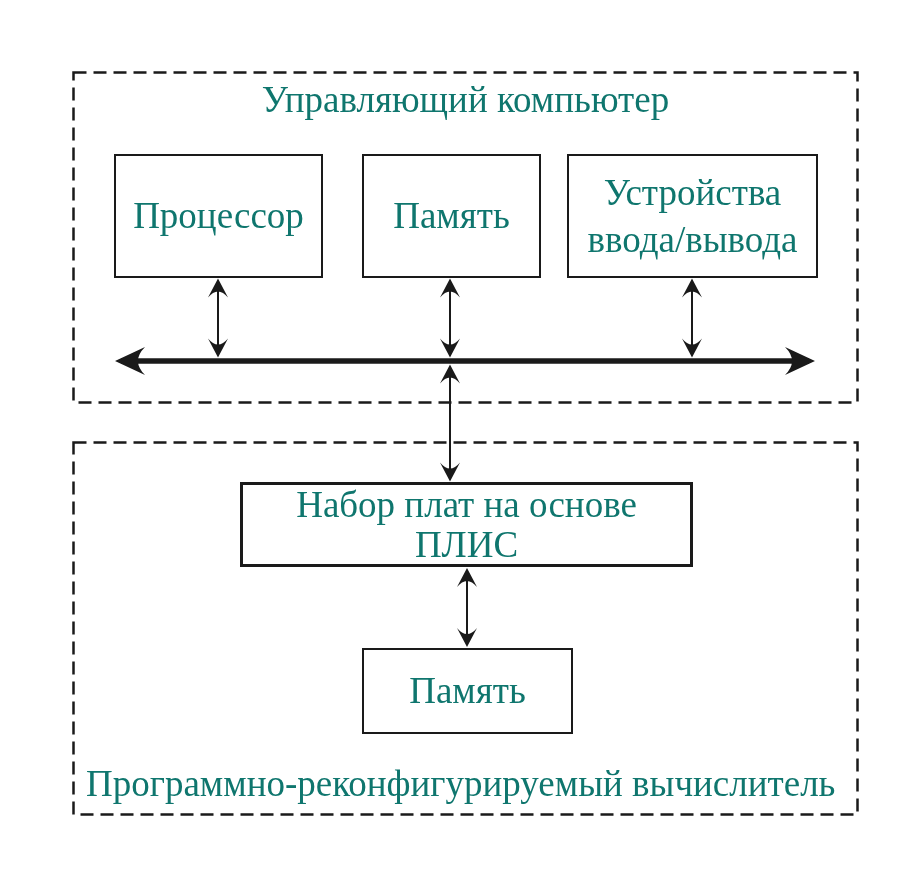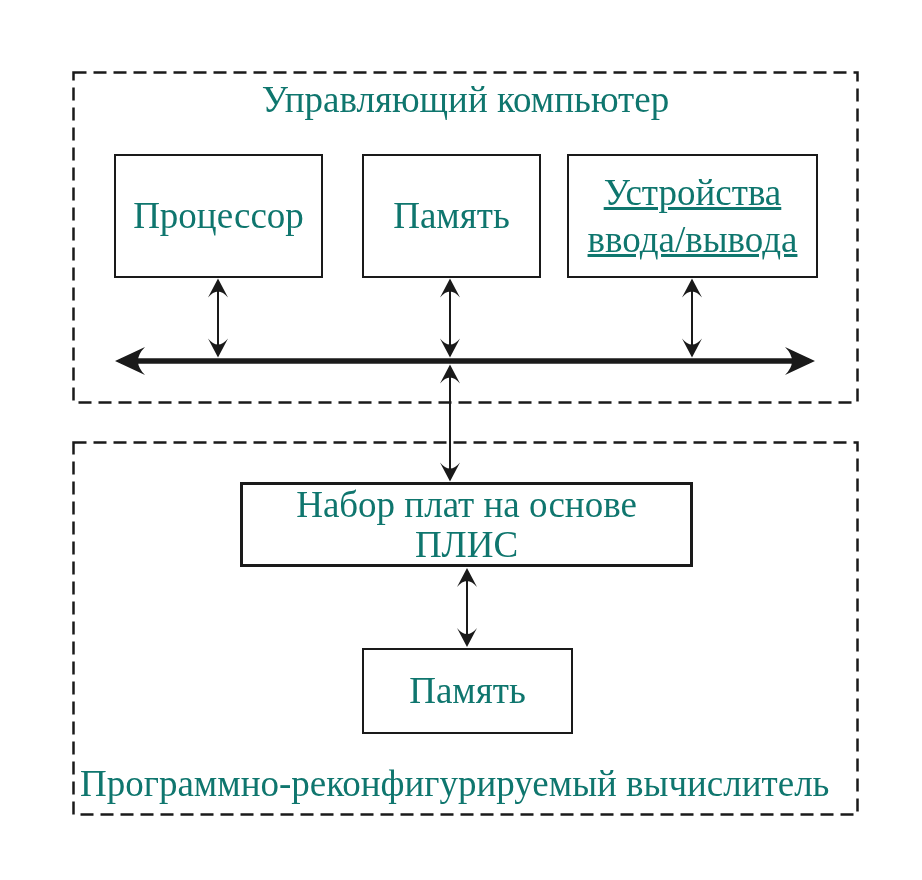--- a/index.html
+++ b/index.html
@@ -31,38 +31,38 @@
     display: flex;
     align-items: center;
     justify-content: center;
     text-align: center;
     font-size: 37px;
     line-height: 1.28;
     white-space: pre-line;
   }
   .box-processor     { left: 114px; top: 154px; width: 209px; height: 124px; }
   .box-memory-top    { left: 362px; top: 154px; width: 179px; height: 124px; }
-  .box-io            { left: 567px; top: 154px; width: 251px; height: 124px; text-decoration: underline; }
+  .box-io            { left: 567px; top: 154px; width: 251px; height: 124px; }
   .box-fpga          { left: 240px; top: 482px; width: 453px; height: 85px;
                        border-width: 3px; line-height: 1.08; }
   .box-memory-bottom { left: 362px; top: 648px; width: 211px; height: 86px; }
   .label {
     position: absolute;
     font-size: 37px;
     line-height: 44px;
     white-space: nowrap;
   }
   .title-top {
     left: 74px;
     top: 78px;
     width: 783px;
     text-align: center;
   }
   .title-bottom {
-    left: 80px;
+    left: 86px;
     top: 762px;
   }
   svg .stroke { stroke: #1a1a1a; fill: none; }
   svg .fill   { fill: #1a1a1a; stroke: none; }
 </style>
 </head>
 <body>
 
 <div class="canvas">
 

